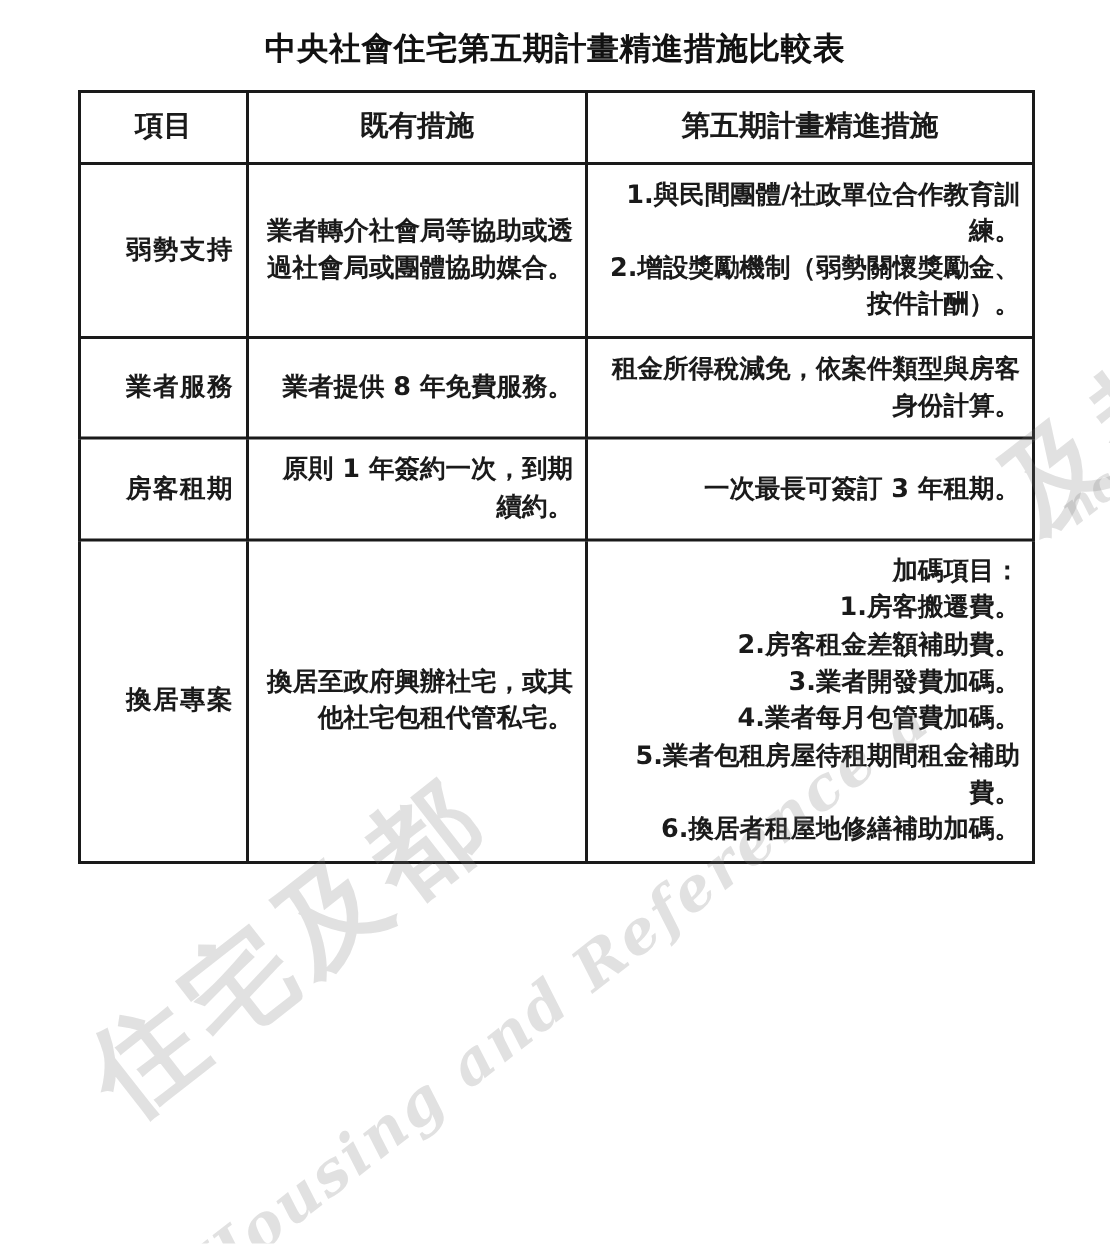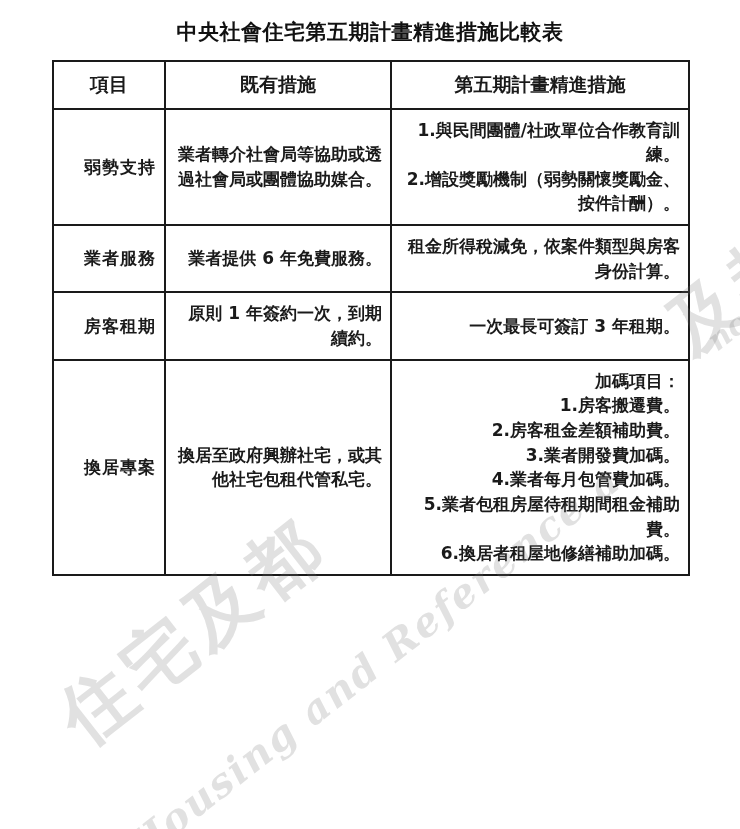--- a/index.html
+++ b/index.html
@@ -140,21 +140,21 @@
     </thead>
     <tbody>
       <tr>
         <td class="rowhead">弱勢支持</td>
         <td class="cell"><span class="lines">業者轉介社會局等協助或透過社會局或團體協助媒合。</span></td>
         <td class="cell"><span class="lines">1.與民間團體/社政單位合作教育訓練。
 2.增設獎勵機制（弱勢關懷獎勵金、按件計酬）。</span></td>
       </tr>
       <tr>
         <td class="rowhead">業者服務</td>
-        <td class="cell"><span class="lines">業者提供 6 年免費服務。</span></td>
+        <td class="cell"><span class="lines">業者提供 8 年免費服務。</span></td>
         <td class="cell"><span class="lines">租金所得稅減免，依案件類型與房客身份計算。</span></td>
       </tr>
       <tr>
         <td class="rowhead">房客租期</td>
         <td class="cell"><span class="lines">原則 1 年簽約一次，到期續約。</span></td>
         <td class="cell"><span class="lines">一次最長可簽訂 3 年租期。</span></td>
       </tr>
       <tr>
         <td class="rowhead">換居專案</td>
         <td class="cell"><span class="lines">換居至政府興辦社宅，或其他社宅包租代管私宅。</span></td>

